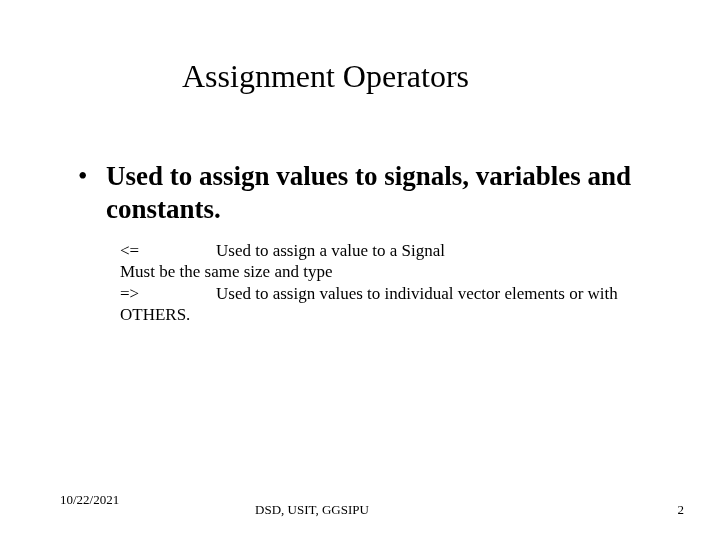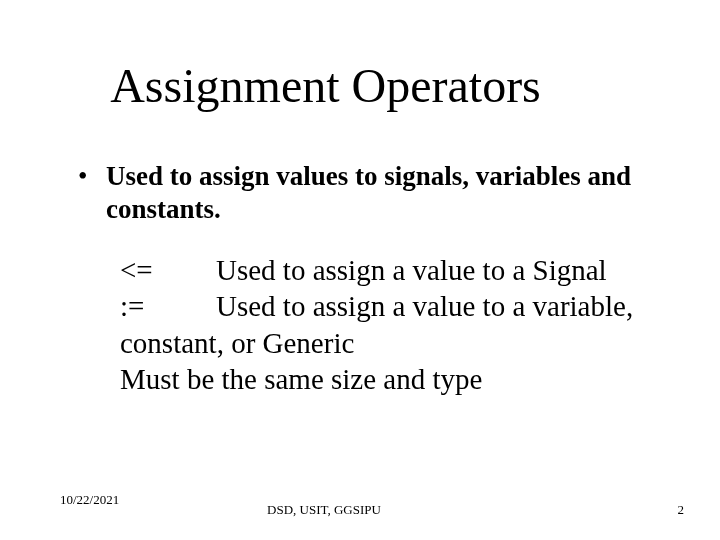--- a/index.html
+++ b/index.html
@@ -17,21 +17,21 @@
     width: 720px;
     height: 540px;
     box-sizing: border-box;
   }
   .title {
     position: absolute;
     top: 58px;
     left: 0;
     width: 651px;
     text-align: center;
-    font-size: 48px;
+    font-size: 32px;
     font-weight: 400;
   }
   .body {
     position: absolute;
     top: 160px;
     left: 78px;
     right: 60px;
     font-size: 27px;
     line-height: 1.22;
   }
@@ -43,23 +43,23 @@
     width: 28px;
     flex: 0 0 28px;
     font-size: 27px;
     line-height: 1.22;
   }
   .bullet-text {
     flex: 1;
     font-weight: bold;
   }
   .sub {
-    margin-top: 26px;
+    margin-top: 14px;
     margin-left: 42px;
-    font-size: 29px;
+    font-size: 17px;
     line-height: 1.26;
   }
   .op-row {
     display: block;
   }
   .op-sym {
     display: inline-block;
     min-width: 96px;
   }
   .footer {
@@ -70,21 +70,21 @@
     font-size: 13px;
     color: #000;
   }
   .footer .date {
     position: absolute;
     left: 60px;
     bottom: 10px;
   }
   .footer .center {
     position: absolute;
-    left: 12px;
+    left: 0;
     width: 624px;
     text-align: center;
     bottom: 0;
   }
   .footer .pagenum {
     position: absolute;
     right: 36px;
     bottom: 0;
   }
 </style>
@@ -98,24 +98,24 @@
   <div class="body">
     <div class="bullet-row">
       <div class="bullet-dot">•</div>
       <div class="bullet-text">Used to assign values to signals, variables and constants.</div>
     </div>
 
     <div class="sub">
       <div class="op-row">
         <span class="op-sym">&lt;=</span><span>Used to assign a value to a Signal</span>
       </div>
+      <div class="op-row">Must be the same size and type</div>
       <div class="op-row">
-        <span class="op-sym">:=</span><span>Used to assign a value to a variable, constant, or Generic</span>
+        <span class="op-sym">=&gt;</span><span>Used to assign values to individual vector elements or with OTHERS.</span>
       </div>
-      <div class="op-row">Must be the same size and type</div>
     </div>
   </div>
 
   <div class="footer">
     <div class="date">10/22/2021</div>
     <div class="center">DSD, USIT, GGSIPU</div>
     <div class="pagenum">2</div>
   </div>
 
 </div>

